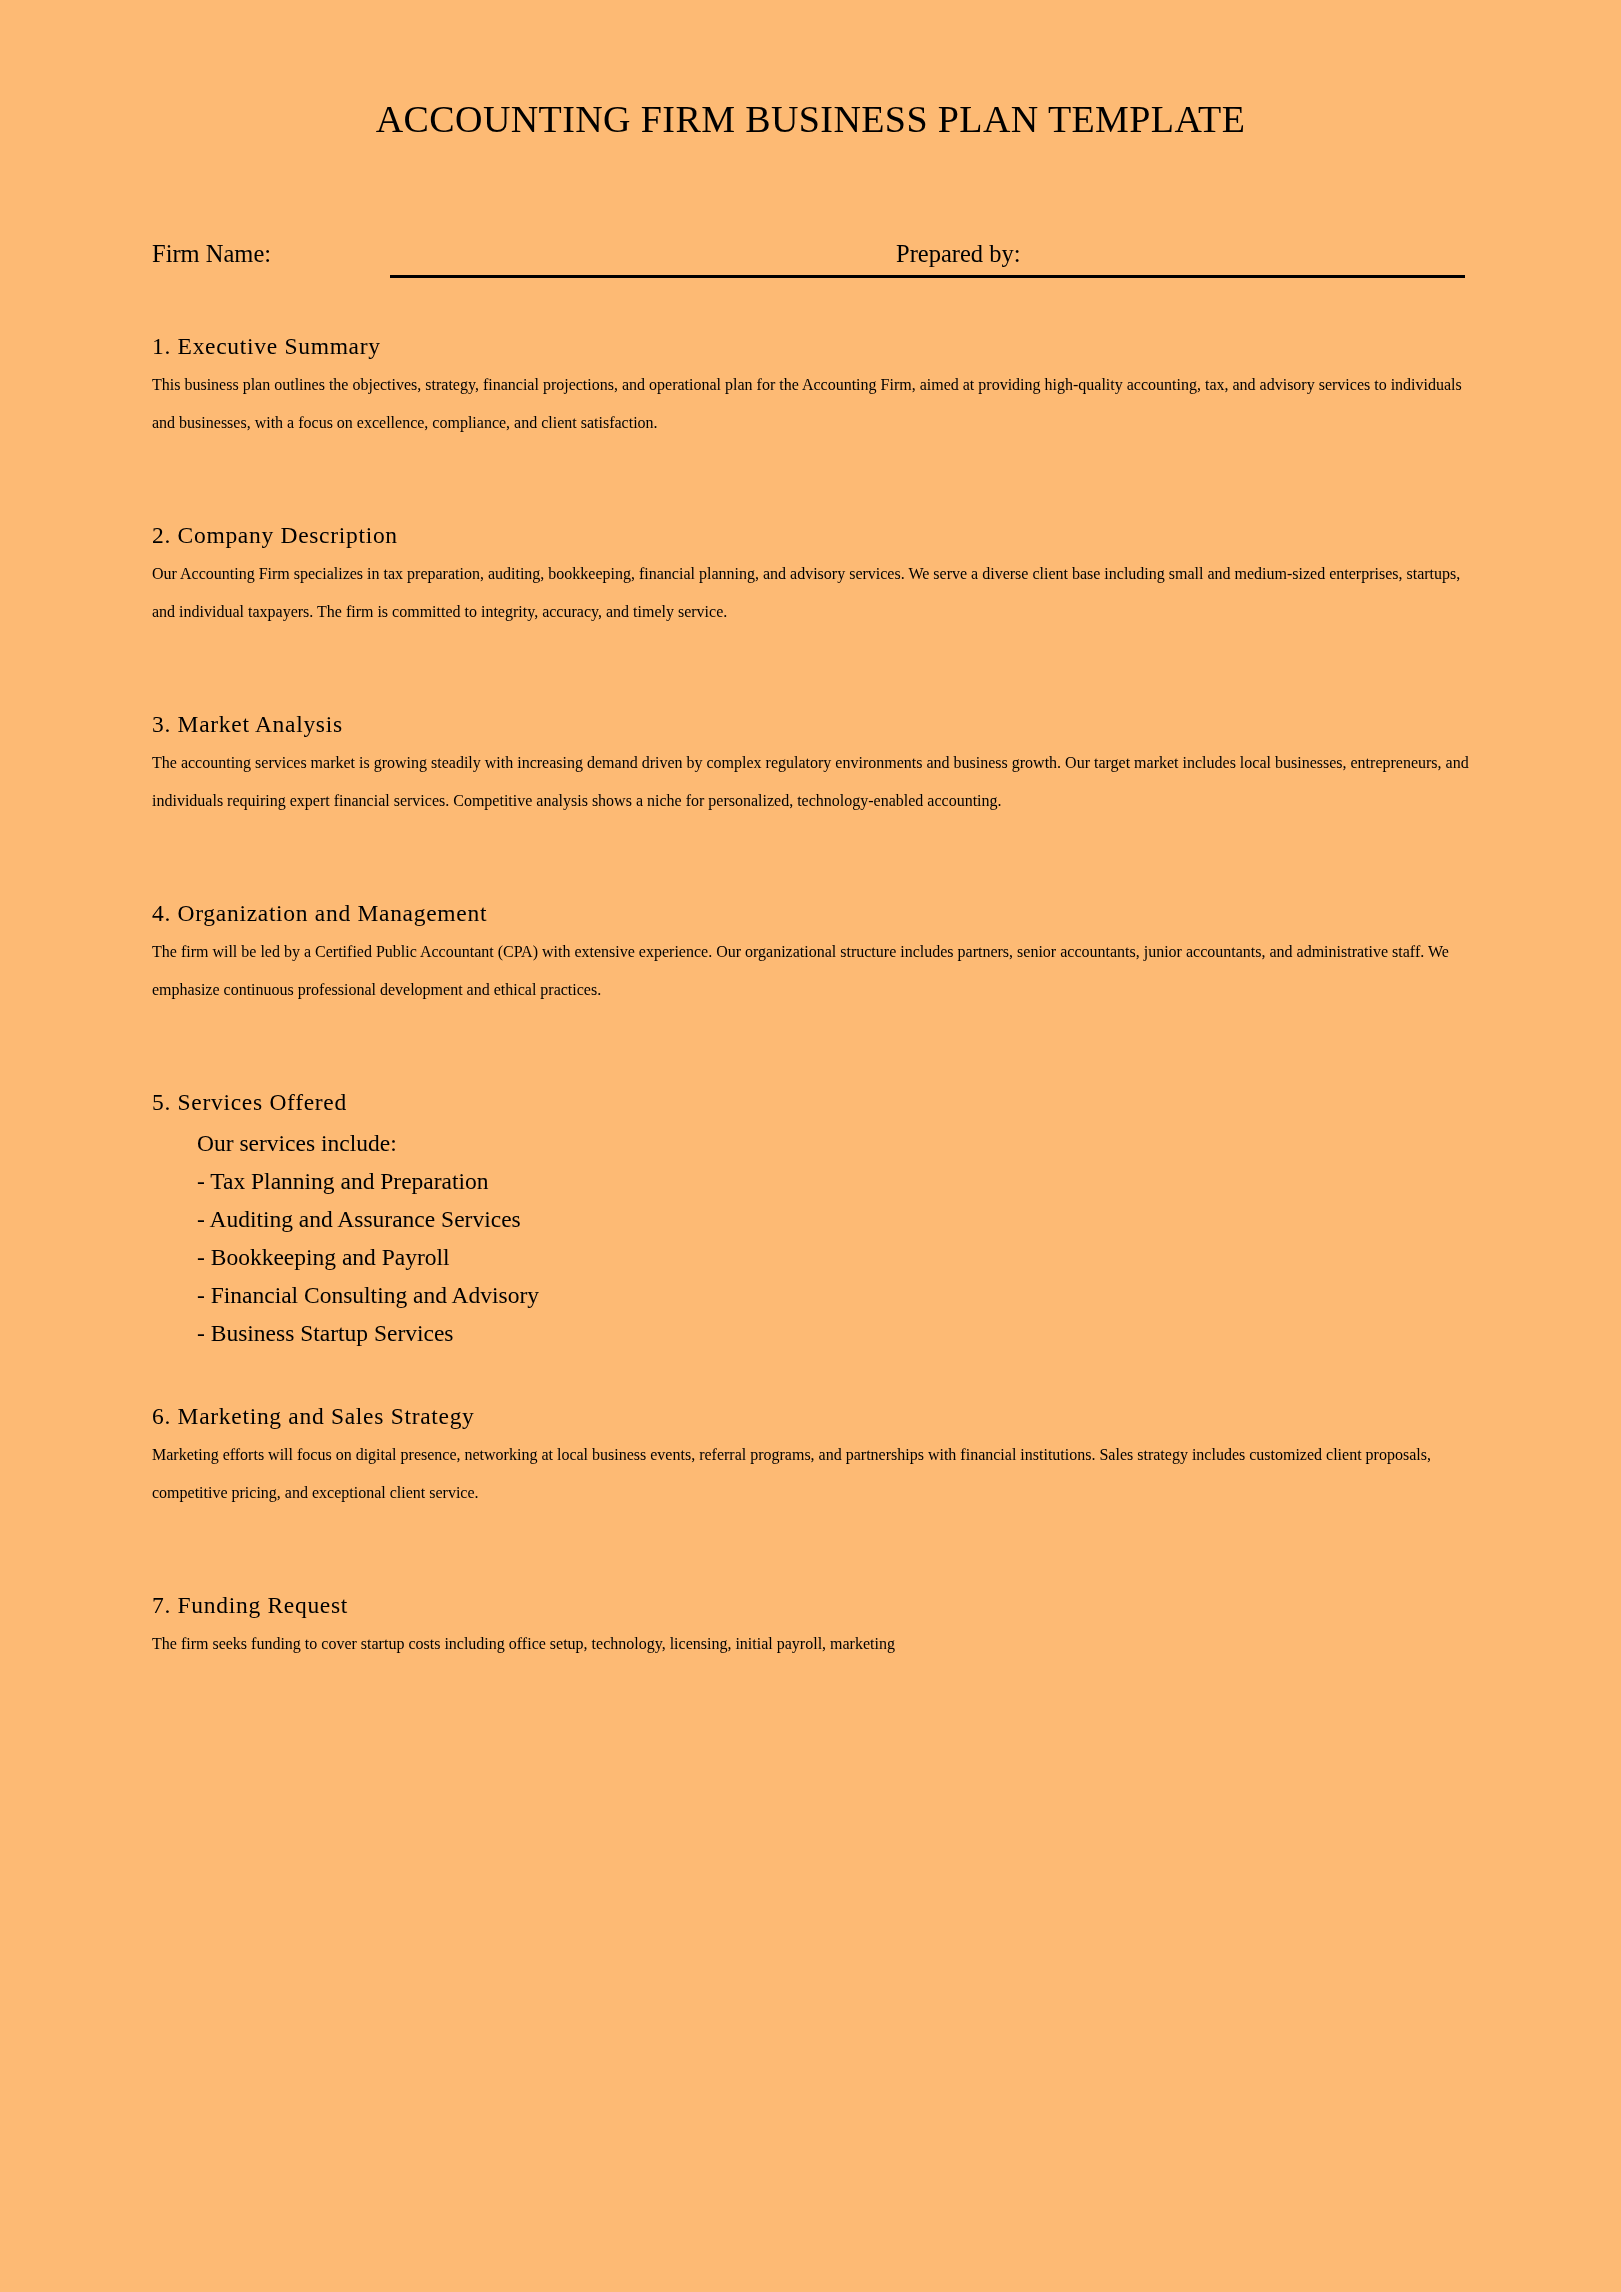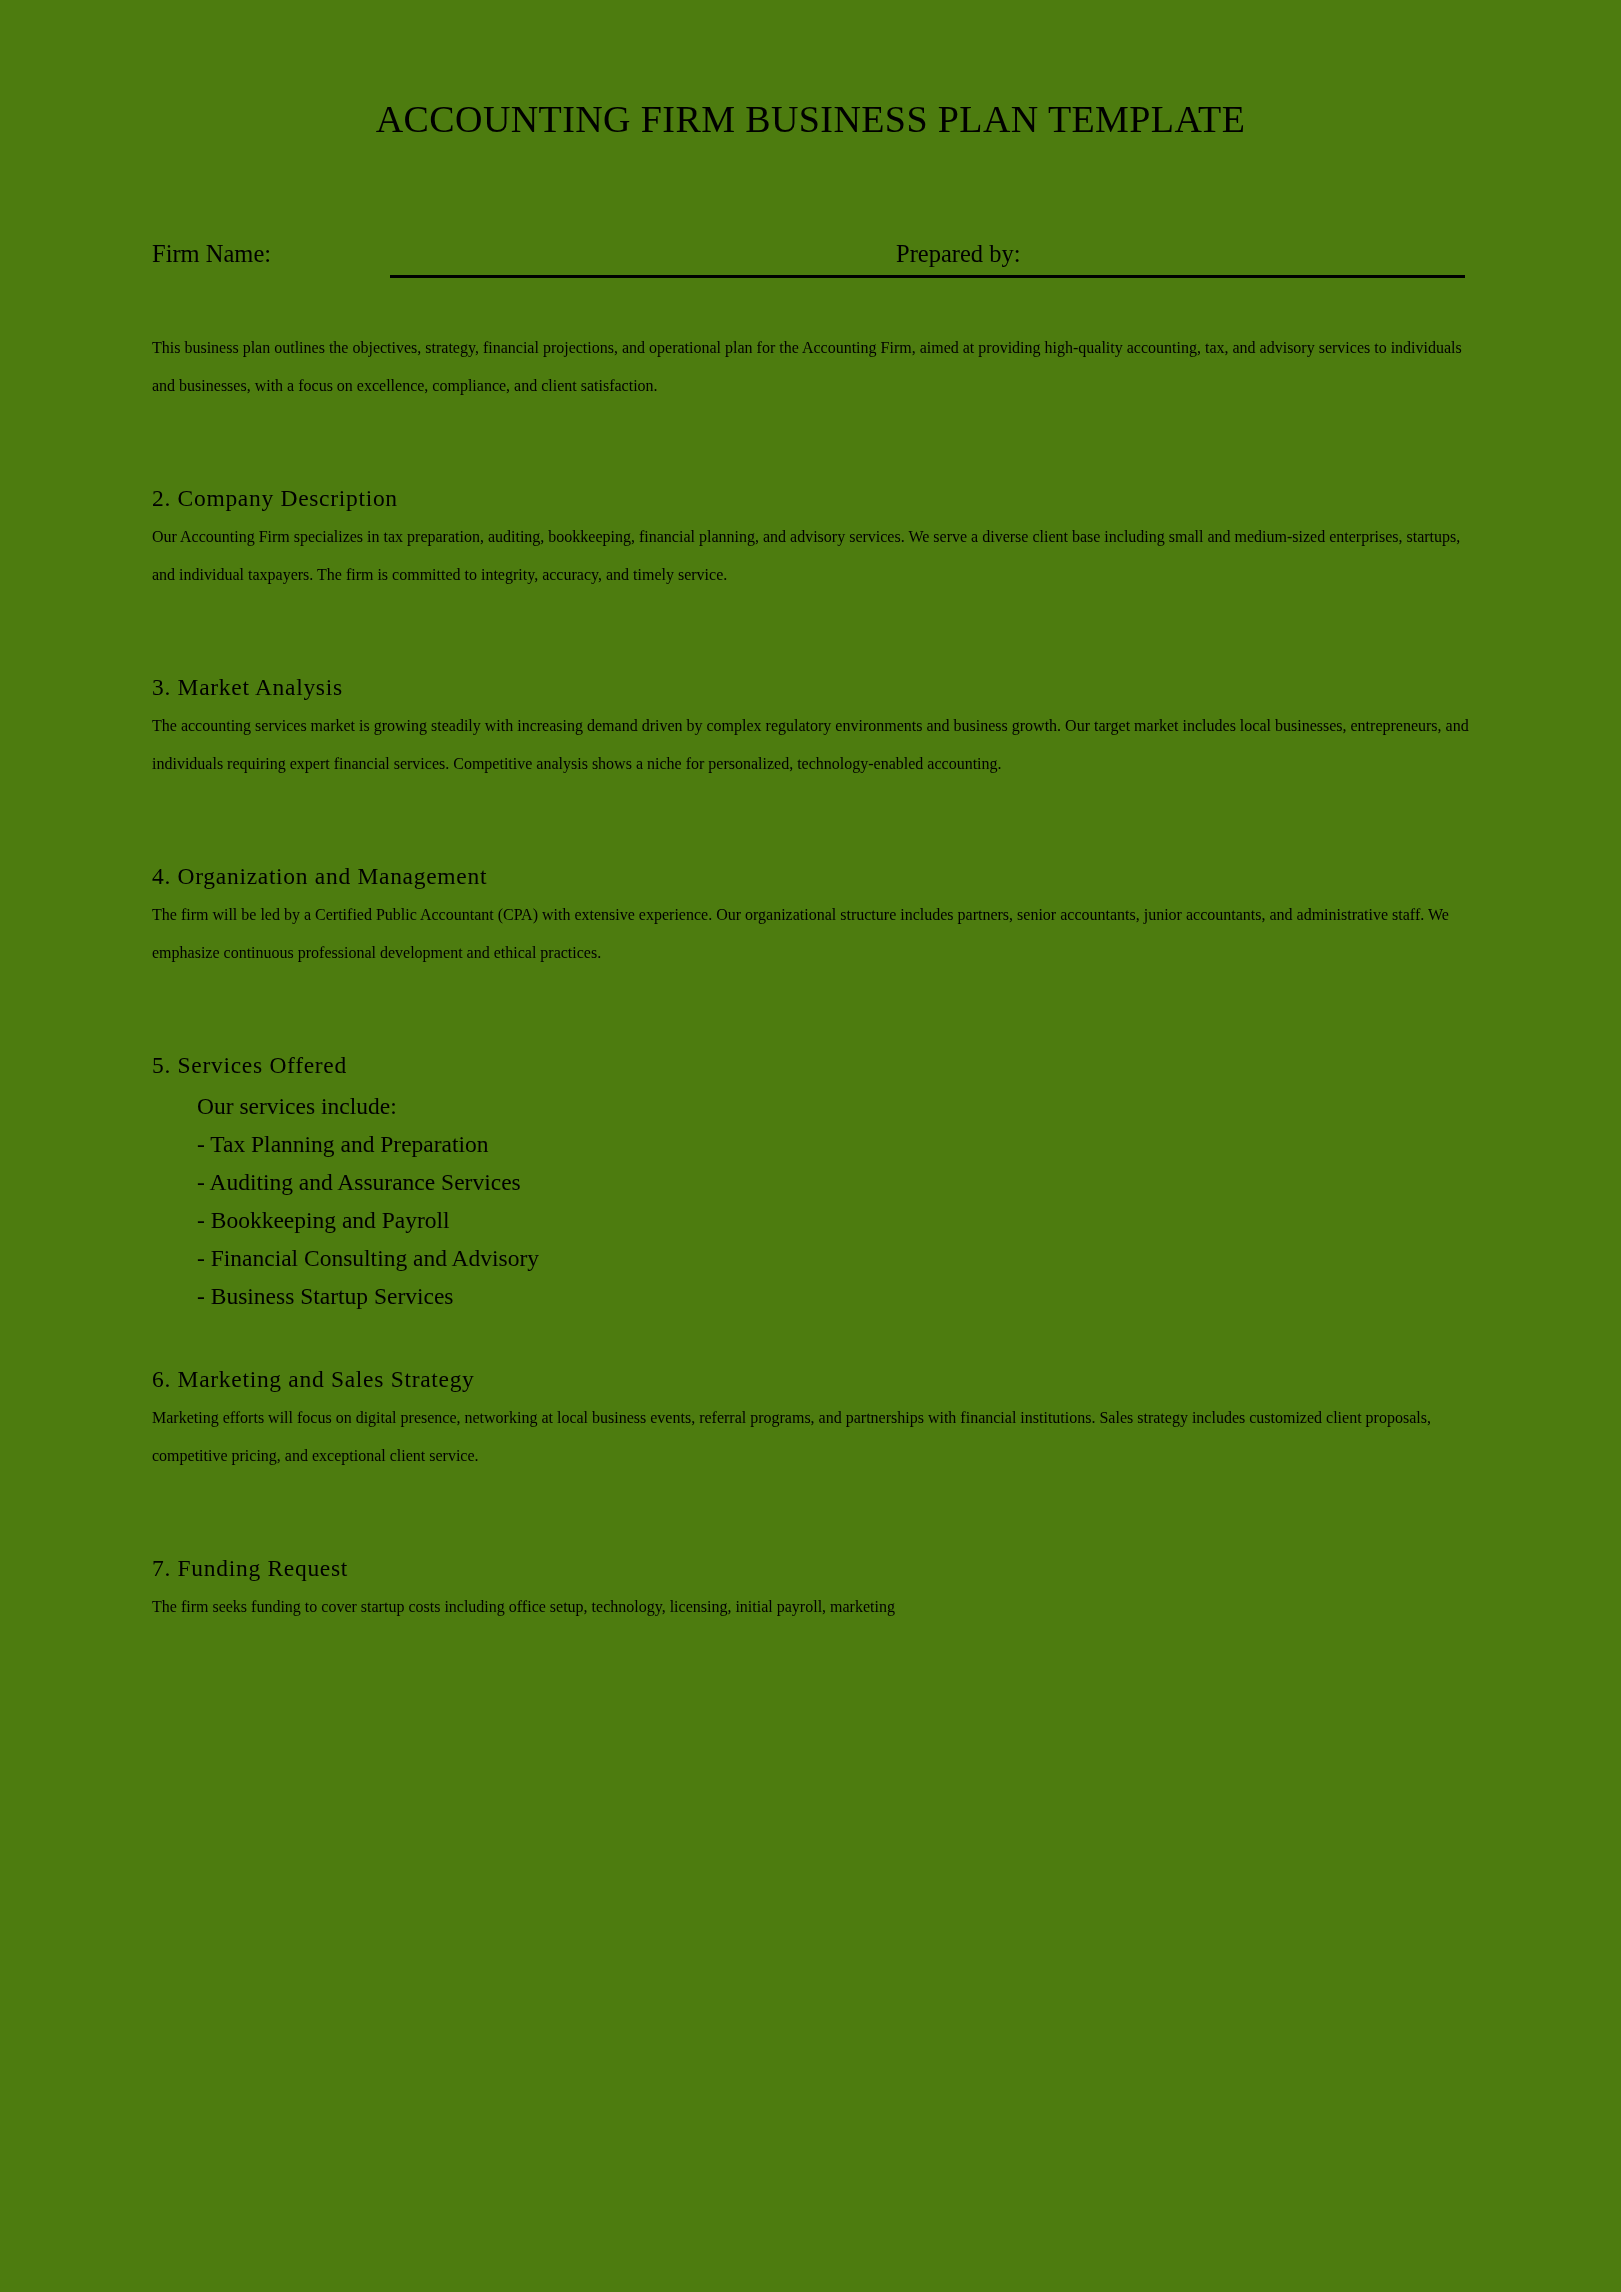--- a/index.html
+++ b/index.html
@@ -10,21 +10,21 @@
   }
   body {
     font-family: "Liberation Serif", "DejaVu Serif", serif;
     color: #000000;
     -webkit-font-smoothing: antialiased;
   }
   .page {
     position: relative;
     width: 1621px;
     height: 2293px;
-    background: #4d7c0f;
+    background: #fdba74;
     overflow: hidden;
     box-sizing: border-box;
   }
 
   
   .doc-title {
     position: absolute;
     left: 0;
     top: 71px;
     width: 1621px;
@@ -129,20 +129,21 @@
 
   <div class="field-row">
     <span class="field-label firm">Firm Name:</span>
     <span class="field-label prepared">Prepared by:</span>
     <div class="field-rule"></div>
   </div>
 
   <div class="content">
 
     <div class="section">
+      <div class="section-heading">1. Executive Summary</div>
       <p class="section-body">This business plan outlines the objectives, strategy, financial projections, and operational plan for the Accounting Firm, aimed at providing high-quality accounting, tax, and advisory services to individuals and businesses, with a focus on excellence, compliance, and client satisfaction.</p>
     </div>
     <div class="section-gap"></div>
 
     <div class="section">
       <div class="section-heading">2. Company Description</div>
       <p class="section-body">Our Accounting Firm specializes in tax preparation, auditing, bookkeeping, financial planning, and advisory services. We serve a diverse client base including small and medium-sized enterprises, startups, and individual taxpayers. The firm is committed to integrity, accuracy, and timely service.</p>
     </div>
     <div class="section-gap"></div>
 

